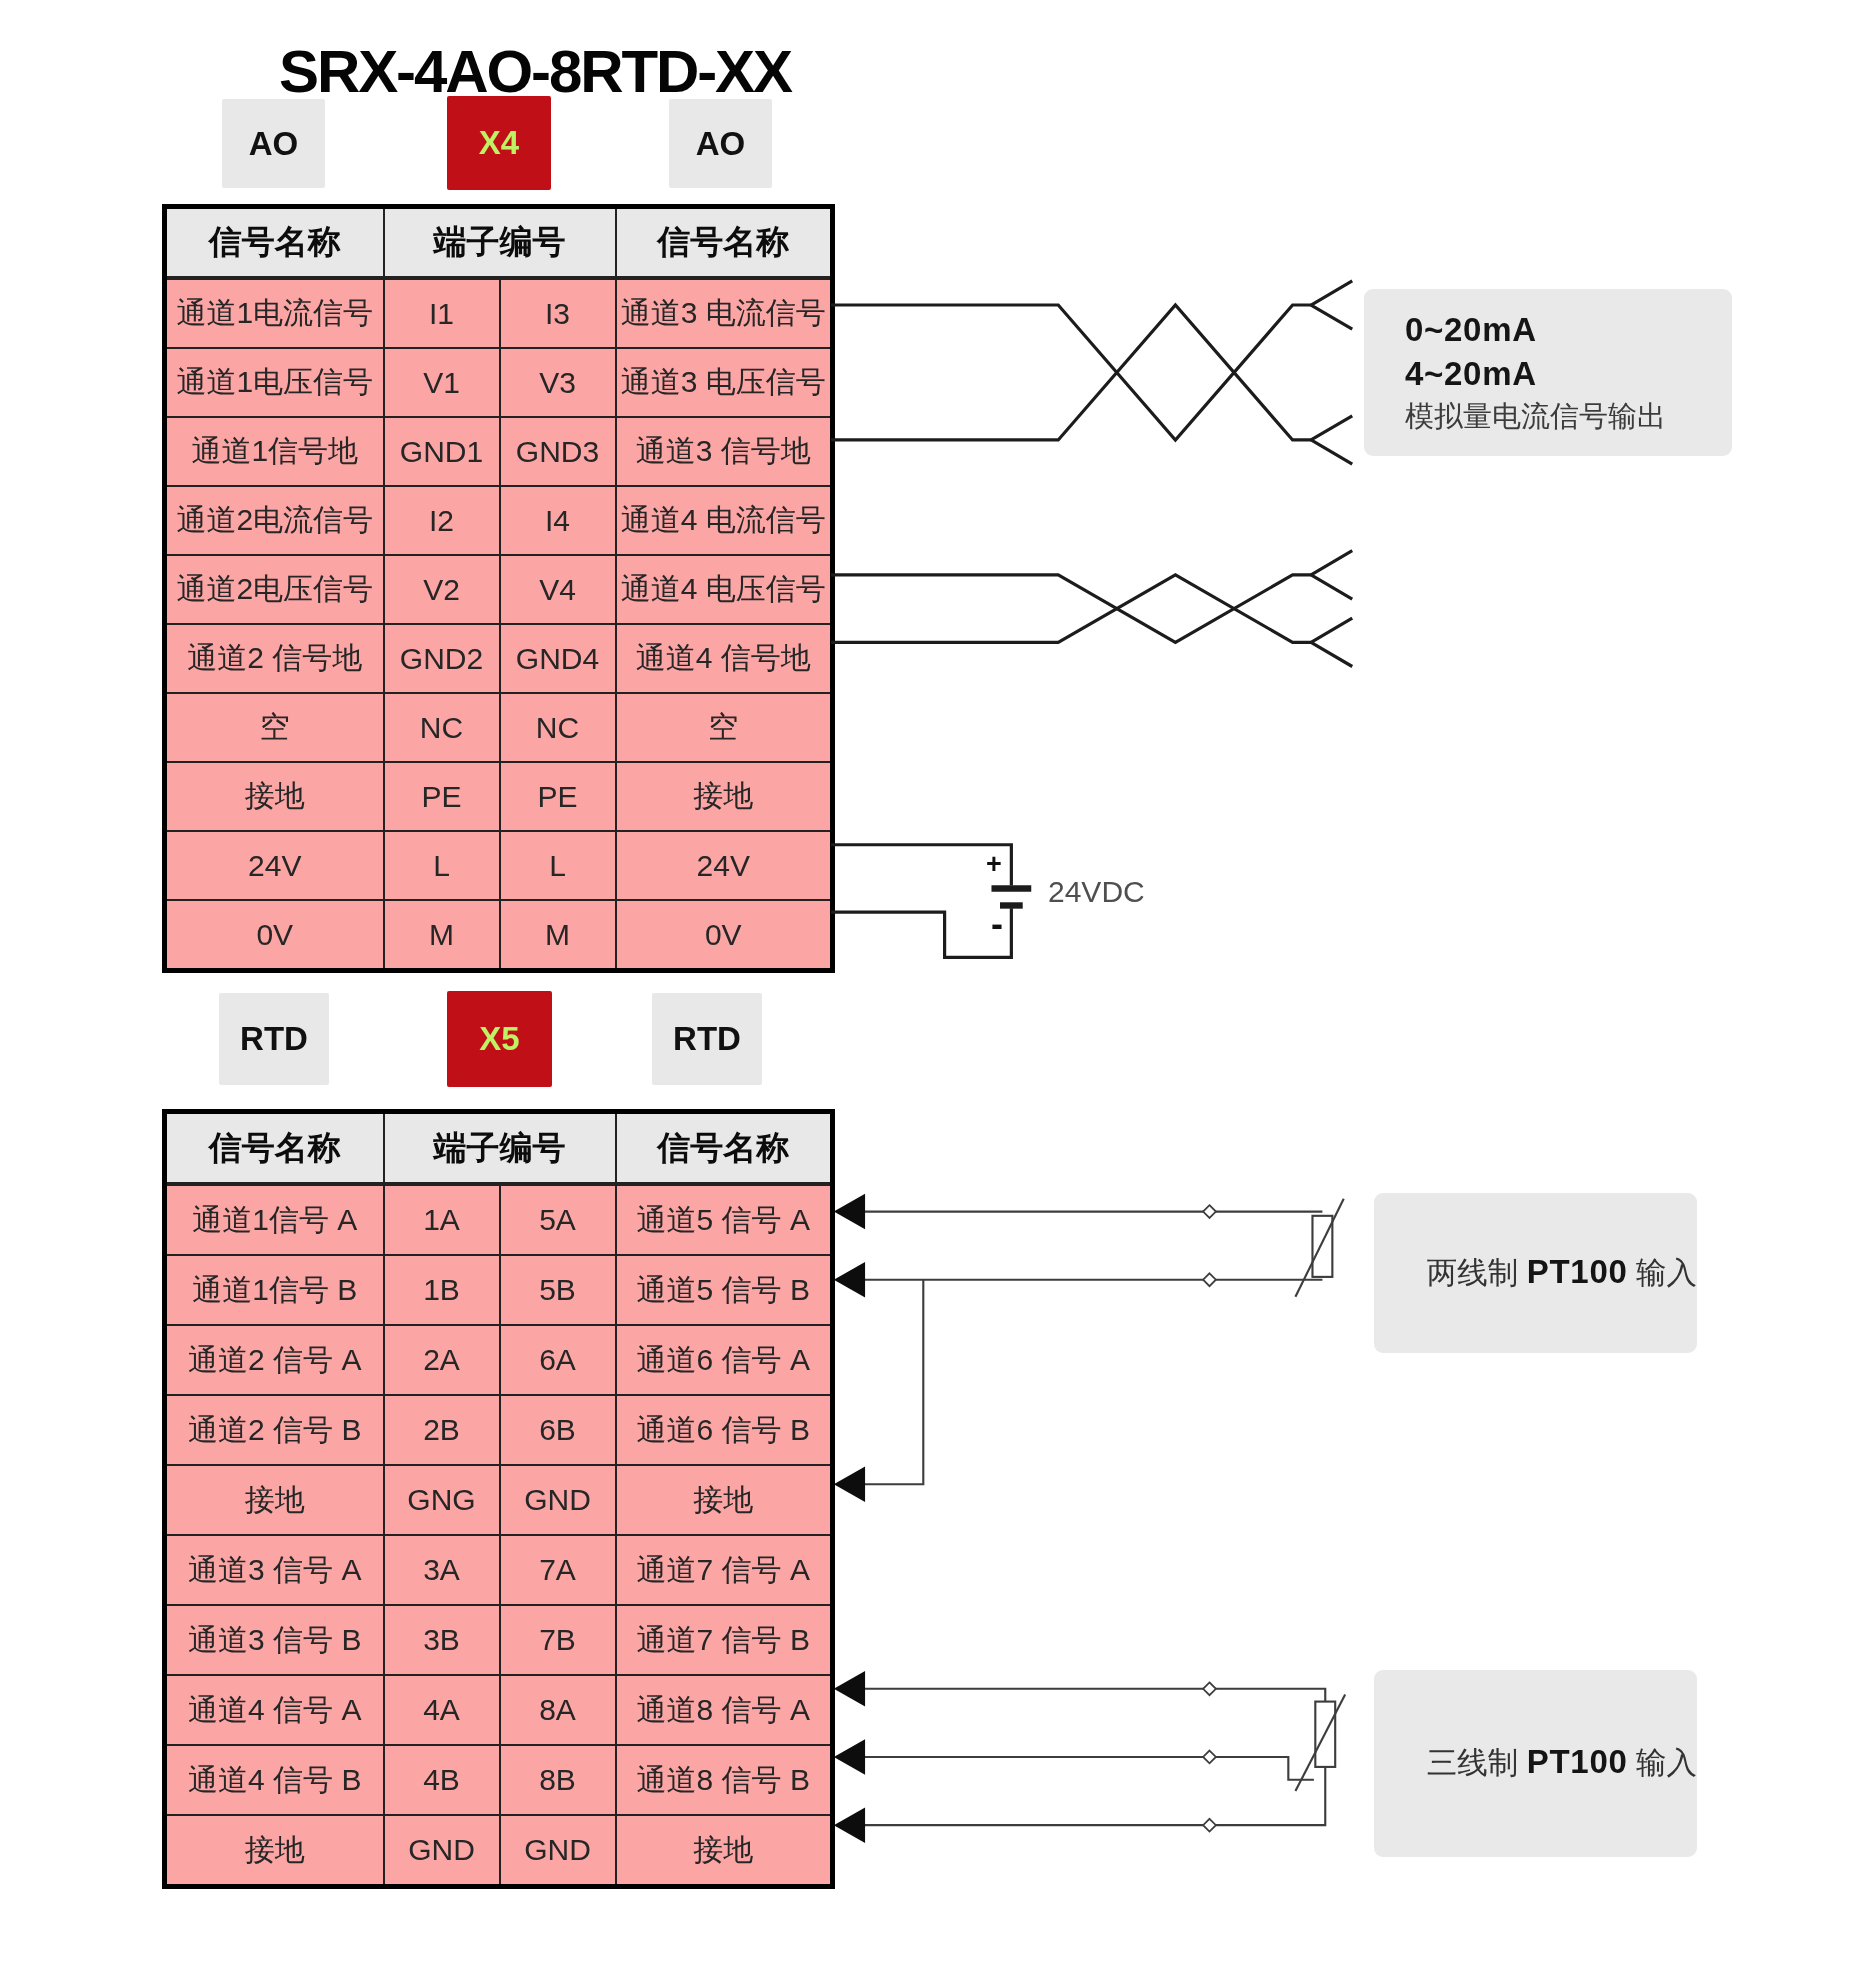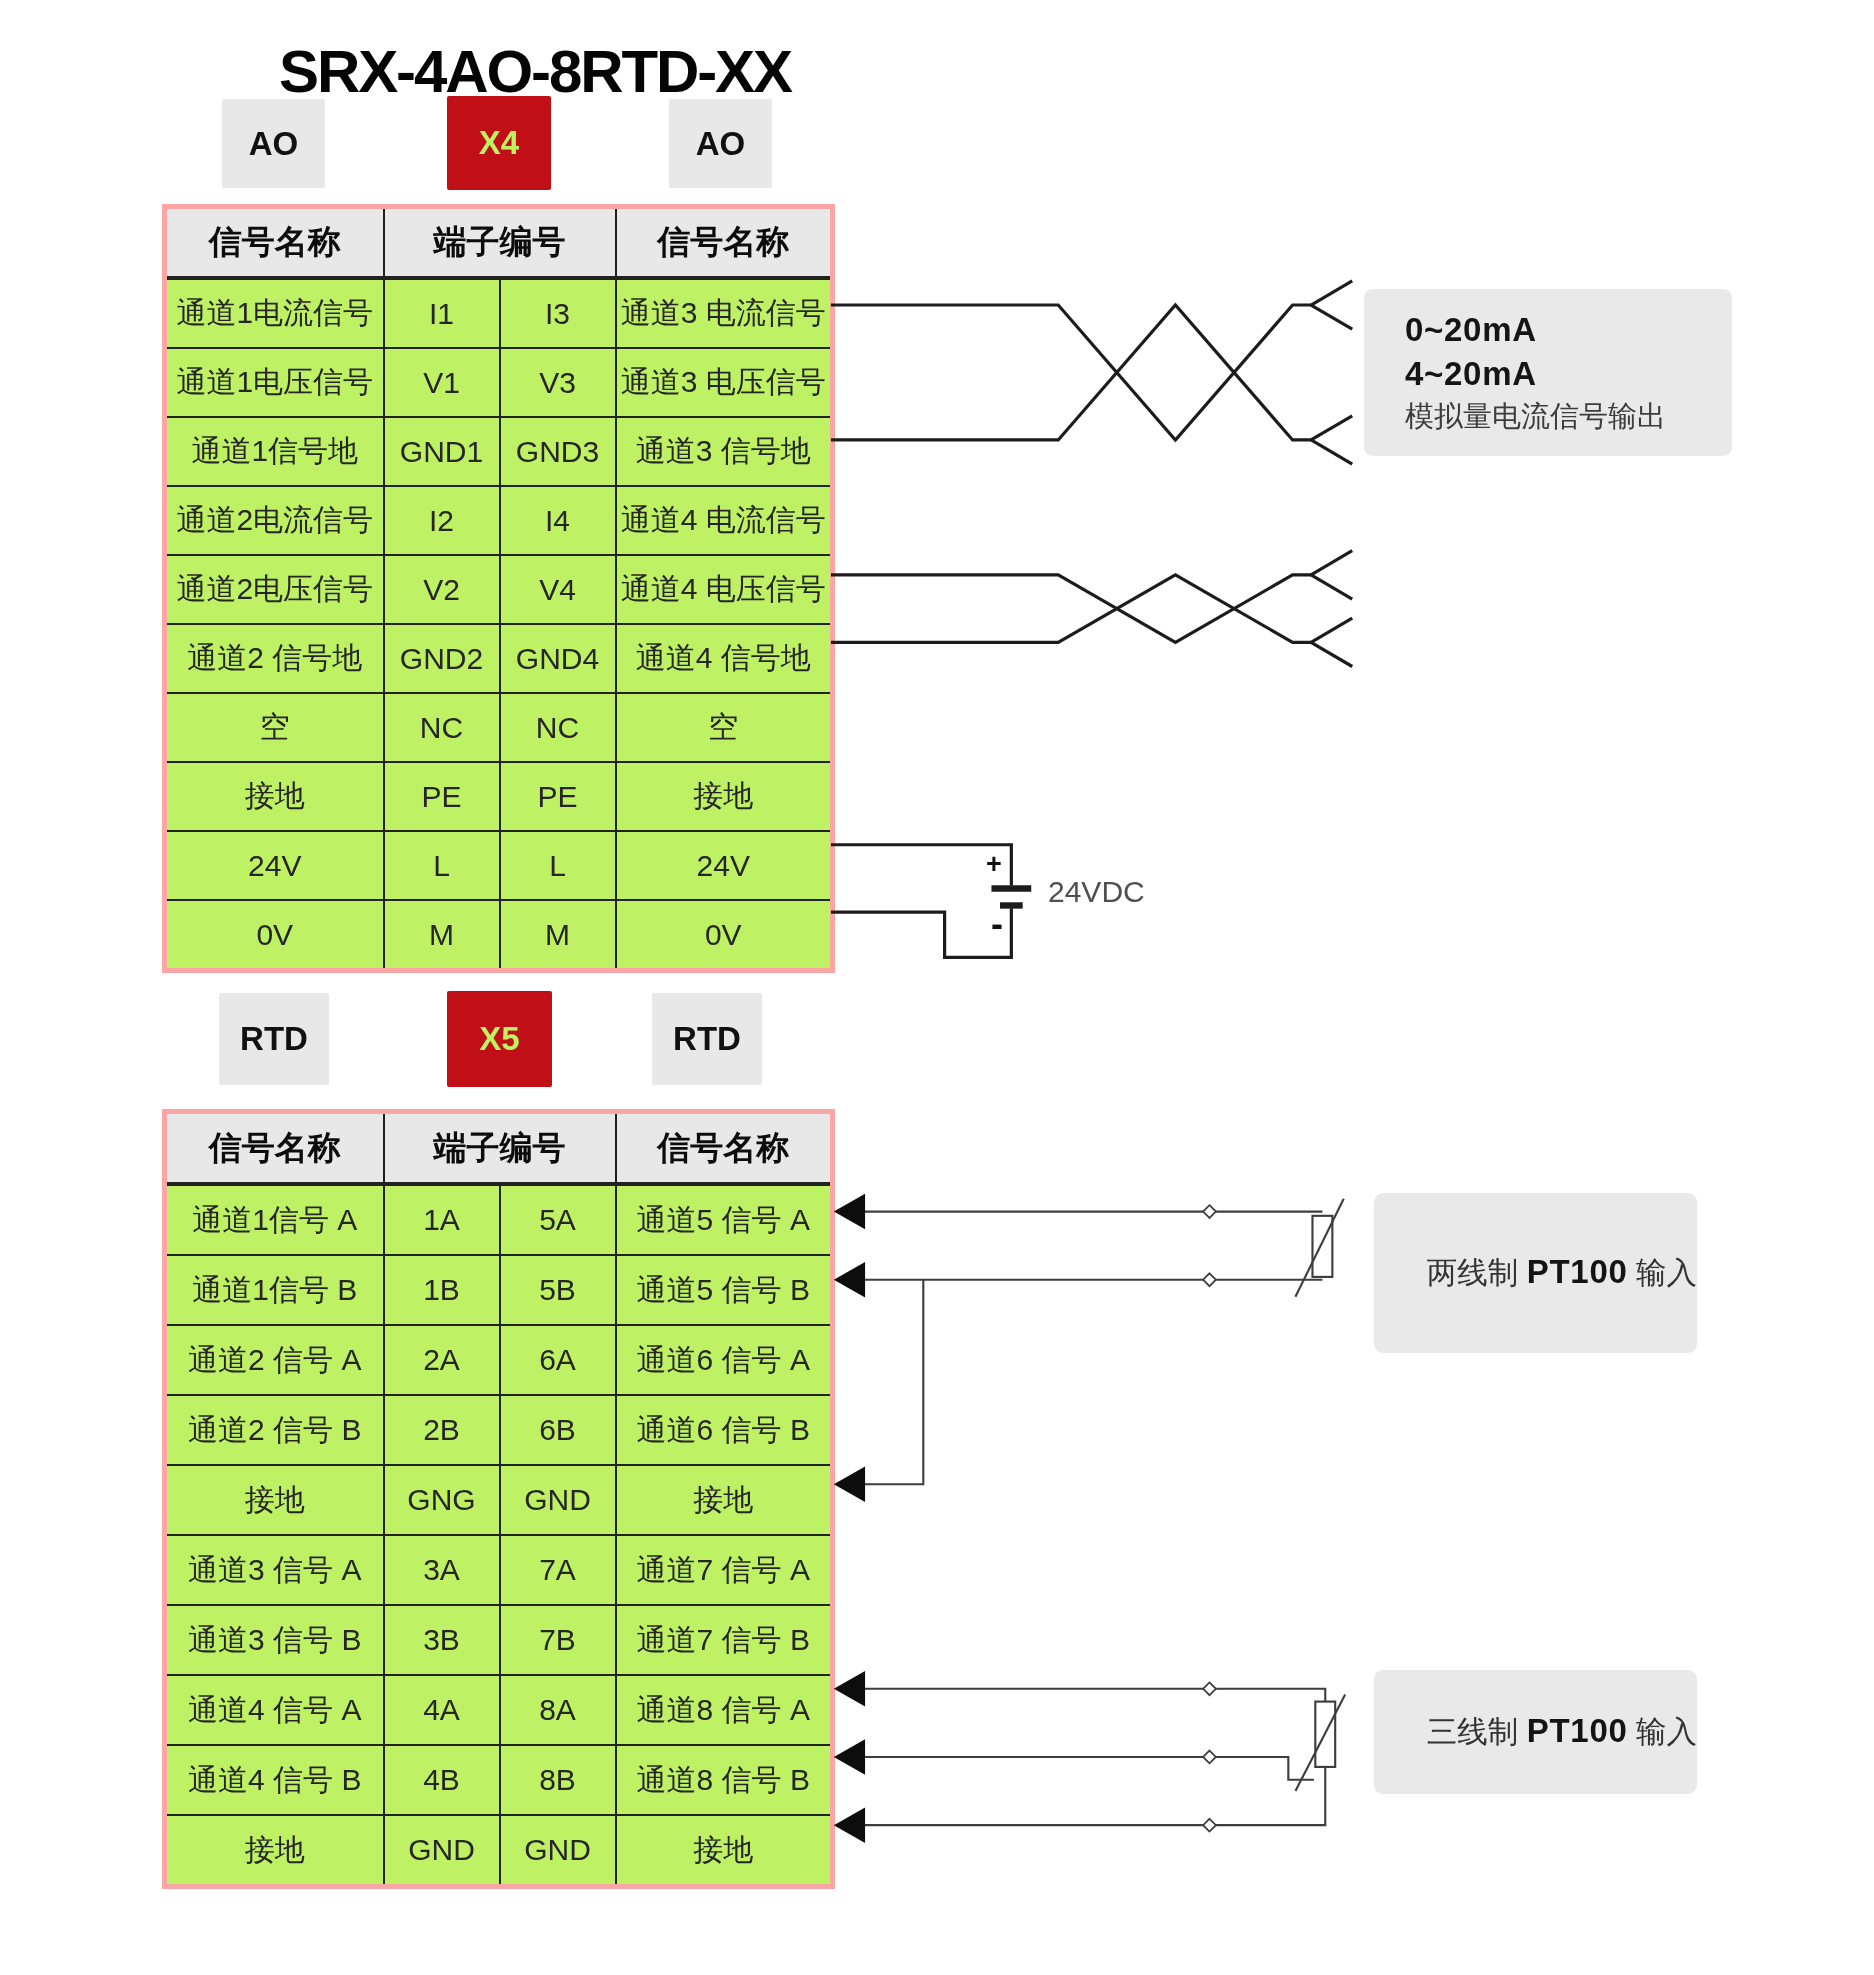--- a/index.html
+++ b/index.html
@@ -14,22 +14,22 @@
 
   .badge{
     position:absolute;display:flex;align-items:center;justify-content:center;
     background:var(--badge-gray,#e8e8e8);border-radius:2px;
     font-size:33px;font-weight:800;color:#111;
   }
   .badge.red{background:var(--accent-red,#c00f17);color:#bef264;}
 
   table.term{
     position:absolute;border-collapse:collapse;table-layout:fixed;
-    width:669px;background:#bef264;
-    border:5px solid #fca5a5;
+    width:669px;background:#fca5a5;
+    border:5px solid #000000;
   }
   table.term th, table.term td{
     border:2.1px solid #222;
     text-align:center;vertical-align:middle;
     height:67px;padding:0;
     font-size:30px;color:#262626;font-weight:400;
     overflow:hidden;white-space:nowrap;
   }
   table.term th{
     background:var(--badge-gray,#e8e8e8);
@@ -246,21 +246,21 @@
 
   <div class="grey-box left" style="left:1364px;top:289px;width:327px;height:167px;">
     <div class="gb-strong">0~20mA</div>
     <div class="gb-strong">4~20mA</div>
     <div class="gb-plain">模拟量电流信号输出</div>
   </div>
 
   <div class="grey-box center" style="left:1374px;top:1193px;width:323px;height:160px;">
     <div class="gb-mixed"><span>两线制 </span><b>PT100</b><span> 输入</span></div>
   </div>
-  <div class="grey-box center" style="left:1374px;top:1670px;width:323px;height:124px;">
+  <div class="grey-box center" style="left:1374px;top:1670px;width:323px;height:187px;">
     <div class="gb-mixed"><span>三线制 </span><b>PT100</b><span> 输入</span></div>
   </div>
 
   <div class="wire-label lbl-plus" style="left:986px;top:849px;">+</div>
   <div class="wire-label lbl-minus" style="left:991px;top:913px;">-</div>
   <div class="wire-label lbl-24vdc" style="left:1048px;top:875px;">24VDC</div>
 
   <svg id="wires" width="1875" height="1975" viewBox="0 0 2640 2781">
 
     <g stroke="#1c1c1c" stroke-width="4.5" fill="none">

